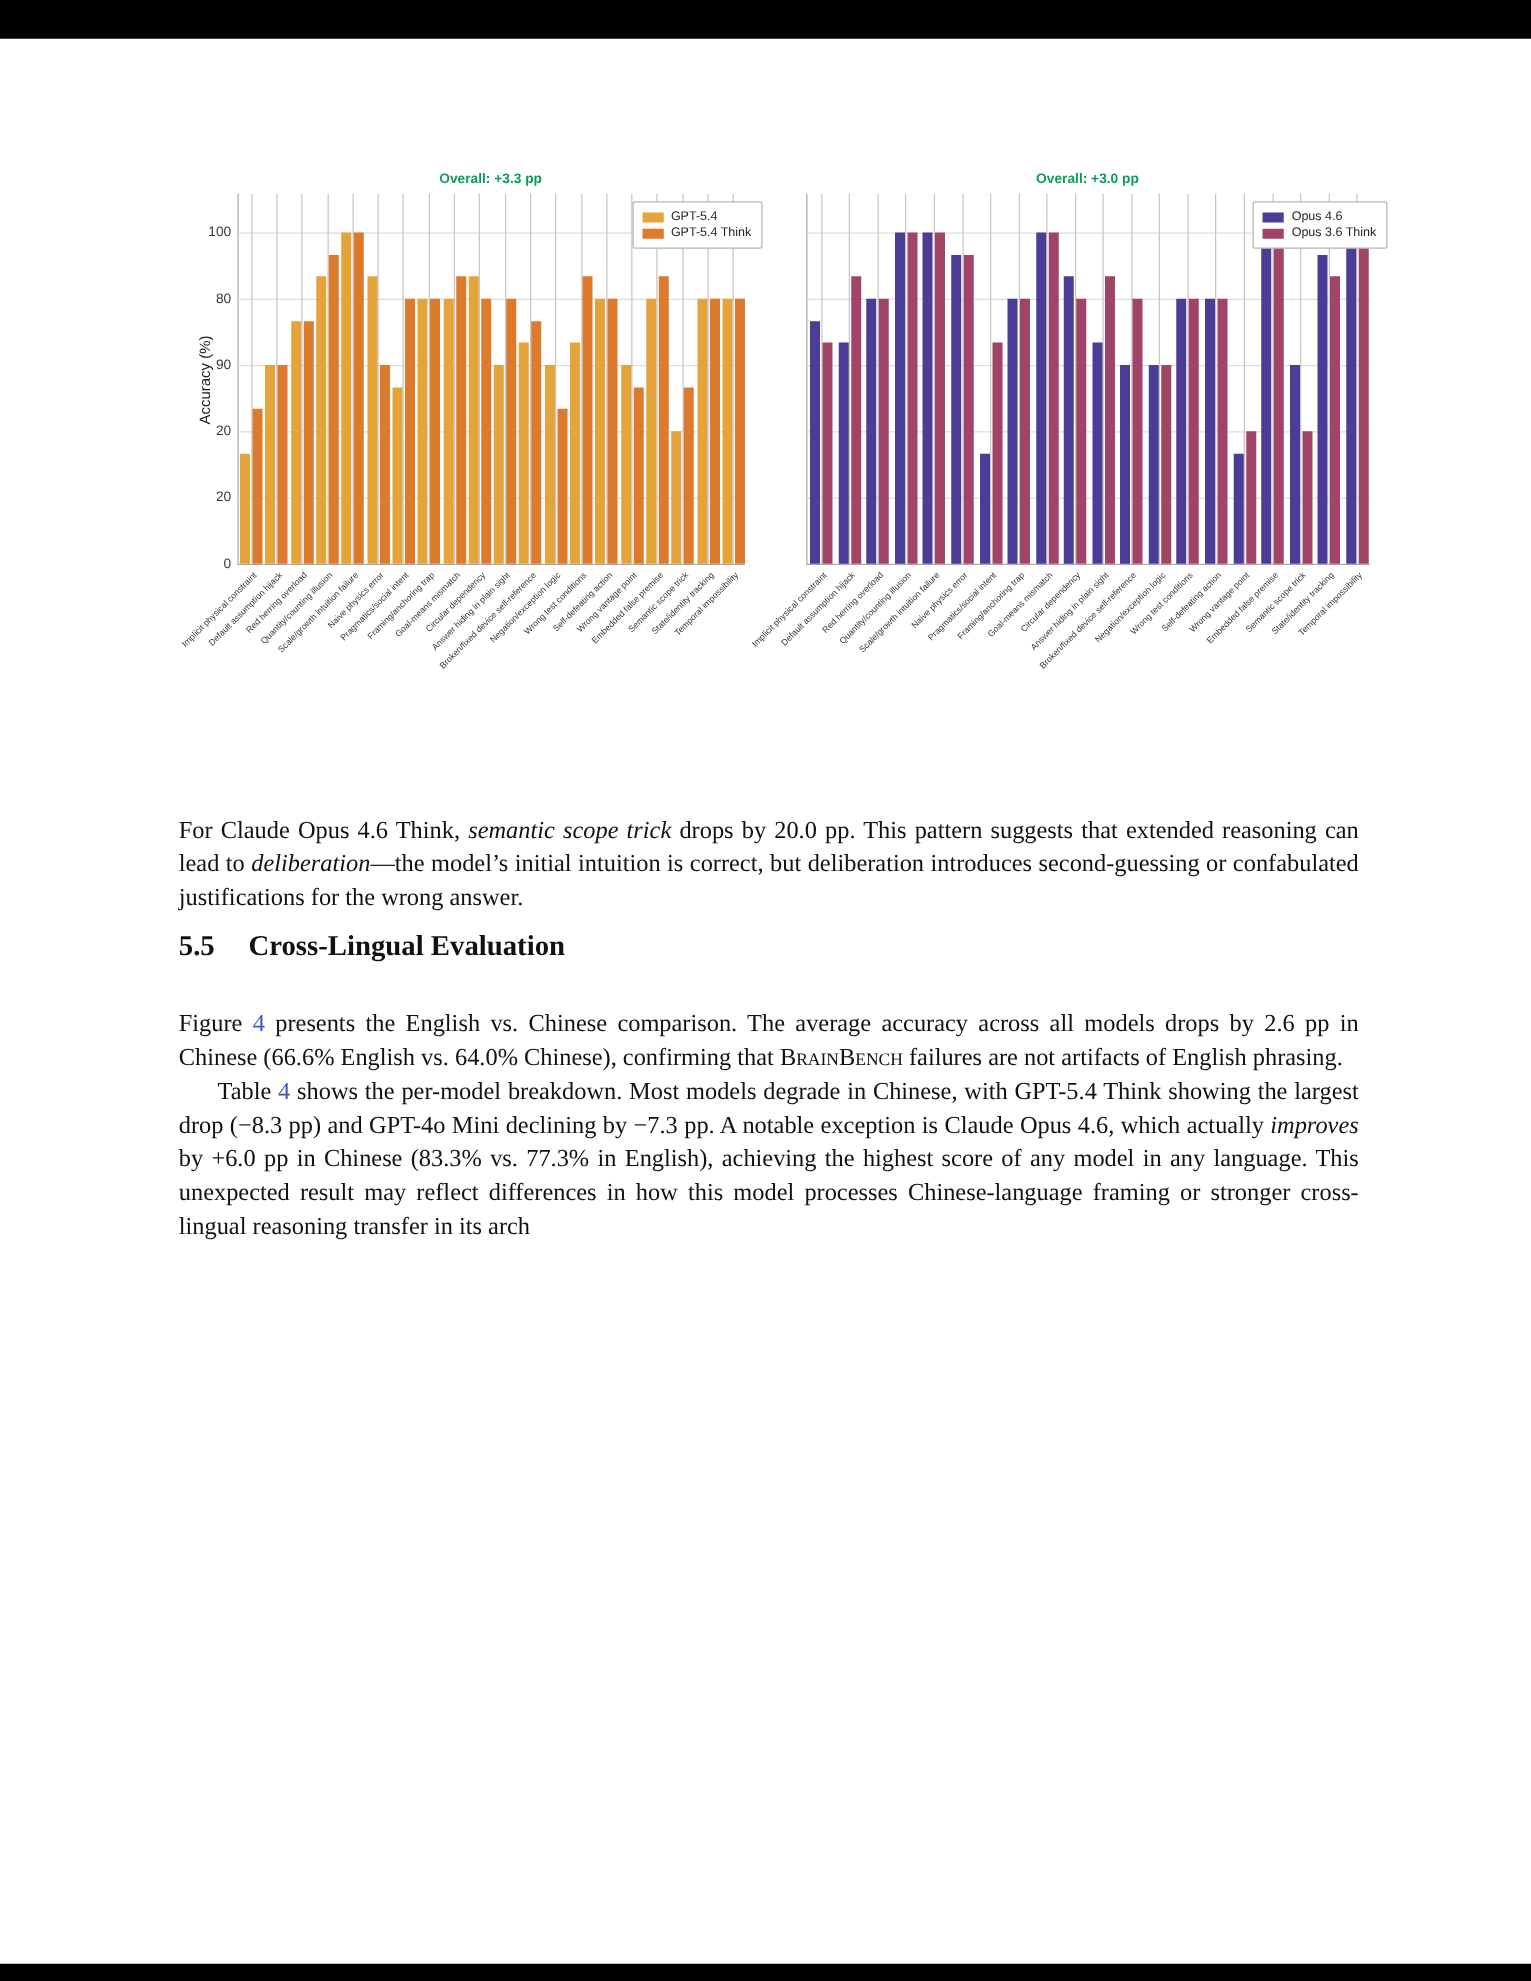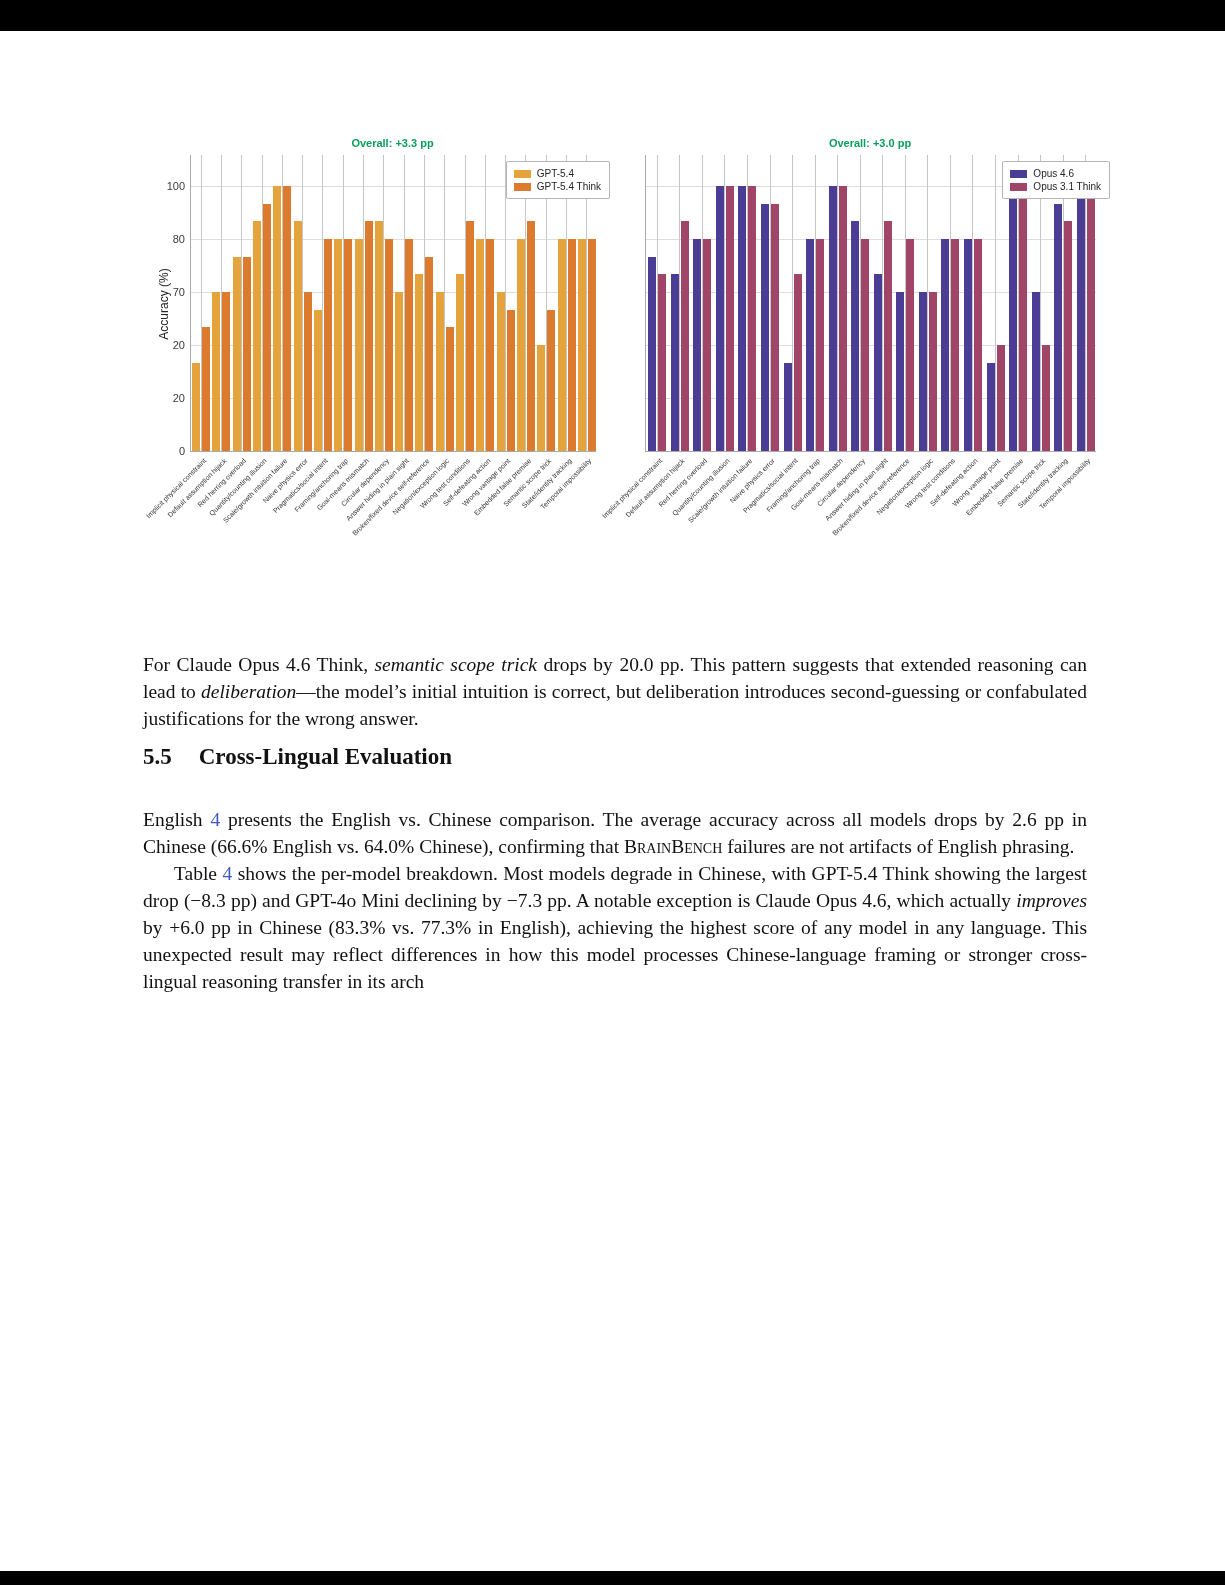--- a/index.html
+++ b/index.html
@@ -58,21 +58,21 @@
     <div class="chart c0">
       <div class="chart-title" style="color: rgb(10, 158, 92);">Overall: +3.3 pp</div>
       <div class="ylabel">Accuracy (%)</div>
       <div class="plot">
           <div class="ytick" style="top: 290px;">0</div>
           <div class="hgrid" style="top: 243.464px;"></div>
           <div class="ytick" style="top: 236.964px;">20</div>
           <div class="hgrid" style="top: 190.429px;"></div>
           <div class="ytick" style="top: 183.929px;">20</div>
           <div class="hgrid" style="top: 137.393px;"></div>
-          <div class="ytick" style="top: 130.893px;">70</div>
+          <div class="ytick" style="top: 130.893px;">90</div>
           <div class="hgrid" style="top: 84.3571px;"></div>
           <div class="ytick" style="top: 77.8571px;">80</div>
           <div class="hgrid" style="top: 31.3214px;"></div>
           <div class="ytick" style="top: 24.8214px;">100</div>
           <div class="vgrid" style="left: 9.65px;"></div>
           <div class="xlabel" style="right: 393.85px; top: 302px;">Implicit physical constraint</div>
           <div class="vgrid" style="left: 29.95px;"></div>
           <div class="xlabel" style="right: 373.55px; top: 302px;">Default assumption hijack</div>
           <div class="vgrid" style="left: 50.25px;"></div>
           <div class="xlabel" style="right: 353.25px; top: 302px;">Red herring overload</div>
@@ -250,33 +250,33 @@
           <div class="bar-el" style="left: 395.625px; width: 8px; height: 106.071px; background: rgb(160, 68, 104);"></div>
           <div class="bar-el" style="left: 418.175px; width: 8px; height: 229.91px; background: rgb(160, 68, 104);"></div>
           <div class="bar-el" style="left: 440.725px; width: 8px; height: 265.179px; background: rgb(160, 68, 104);"></div>
           <div class="legend">
             <div class="legend-row">
               <div class="legend-swatch" style="background: rgb(75, 61, 150);"></div>
               <div class="legend-label">Opus 4.6</div>
             </div>
             <div class="legend-row">
               <div class="legend-swatch" style="background: rgb(160, 68, 104);"></div>
-              <div class="legend-label">Opus 3.1 Think</div>
+              <div class="legend-label">Opus 3.6 Think</div>
             </div>
           </div>
         </div>
     </div>
   </div>
 
 
   <p class="para p1"><span>For Claude Opus 4.6 Think, </span><span class="it">semantic scope trick</span><span> drops by 20.0 pp.  This pattern suggests that extended reasoning can lead to </span><span class="it">deliberation</span><span>—the model’s initial intuition is correct, but deliberation introduces second-guessing or confabulated justifications for the wrong answer.</span></p>
 
   <div class="heading">
     <span class="num">5.5</span><span>Cross-Lingual Evaluation</span>
   </div>
 
   <div class="textflow">
-    <p class="para"><span>English </span><span class="link">4</span><span> presents the English vs. Chinese comparison.  The average accuracy across all models drops by 2.6 pp in Chinese (66.6% English vs. 64.0% Chinese), confirming that </span><span class="sc">BrainBench</span><span> failures are not artifacts of English phrasing.</span></p>
+    <p class="para"><span>Figure </span><span class="link">4</span><span> presents the English vs. Chinese comparison.  The average accuracy across all models drops by 2.6 pp in Chinese (66.6% English vs. 64.0% Chinese), confirming that </span><span class="sc">BrainBench</span><span> failures are not artifacts of English phrasing.</span></p>
     <p class="para indent"><span>Table </span><span class="link">4</span><span> shows the per-model breakdown.  Most models degrade in Chinese, with GPT-5.4 Think showing the largest drop (−8.3 pp) and GPT-4o Mini declining by −7.3 pp.  A notable exception is Claude Opus 4.6, which actually </span><span class="it">improves</span><span> by +6.0 pp in Chinese (83.3% vs. 77.3% in English), achieving the highest score of any model in any language.  This unexpected result may reflect differences in how this model processes Chinese-language framing or stronger cross-lingual reasoning transfer in its arch</span></p>
   </div>
 
   <div class="bar bottom"></div>
 </div>
 
 </body></html>

